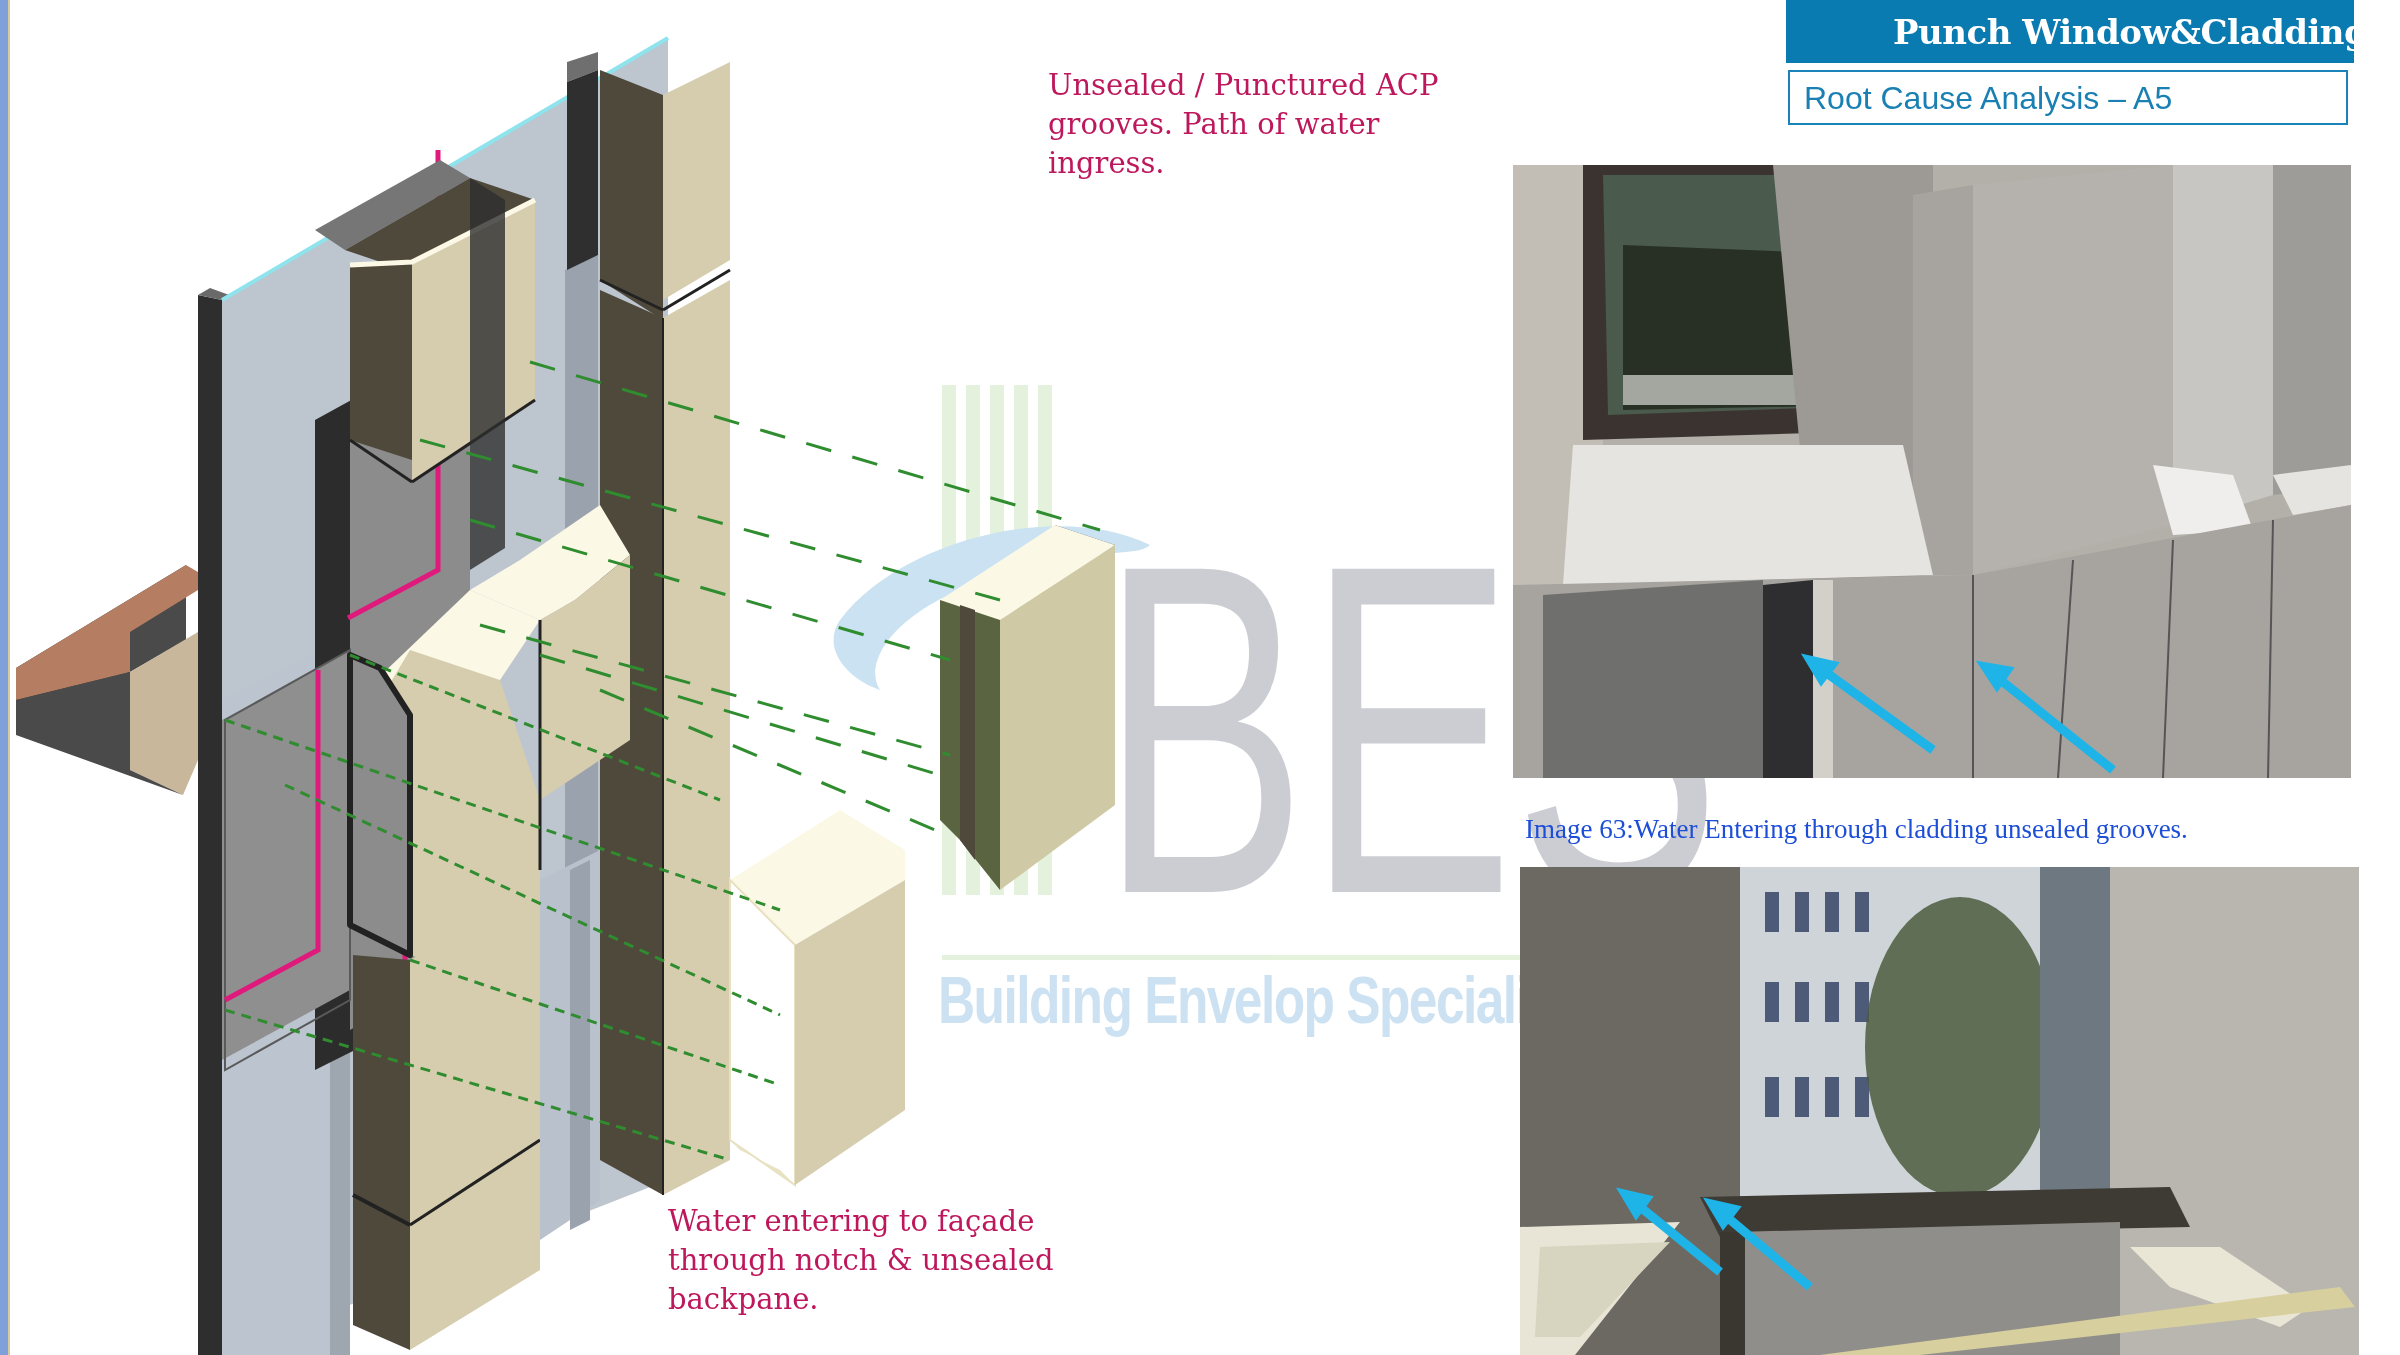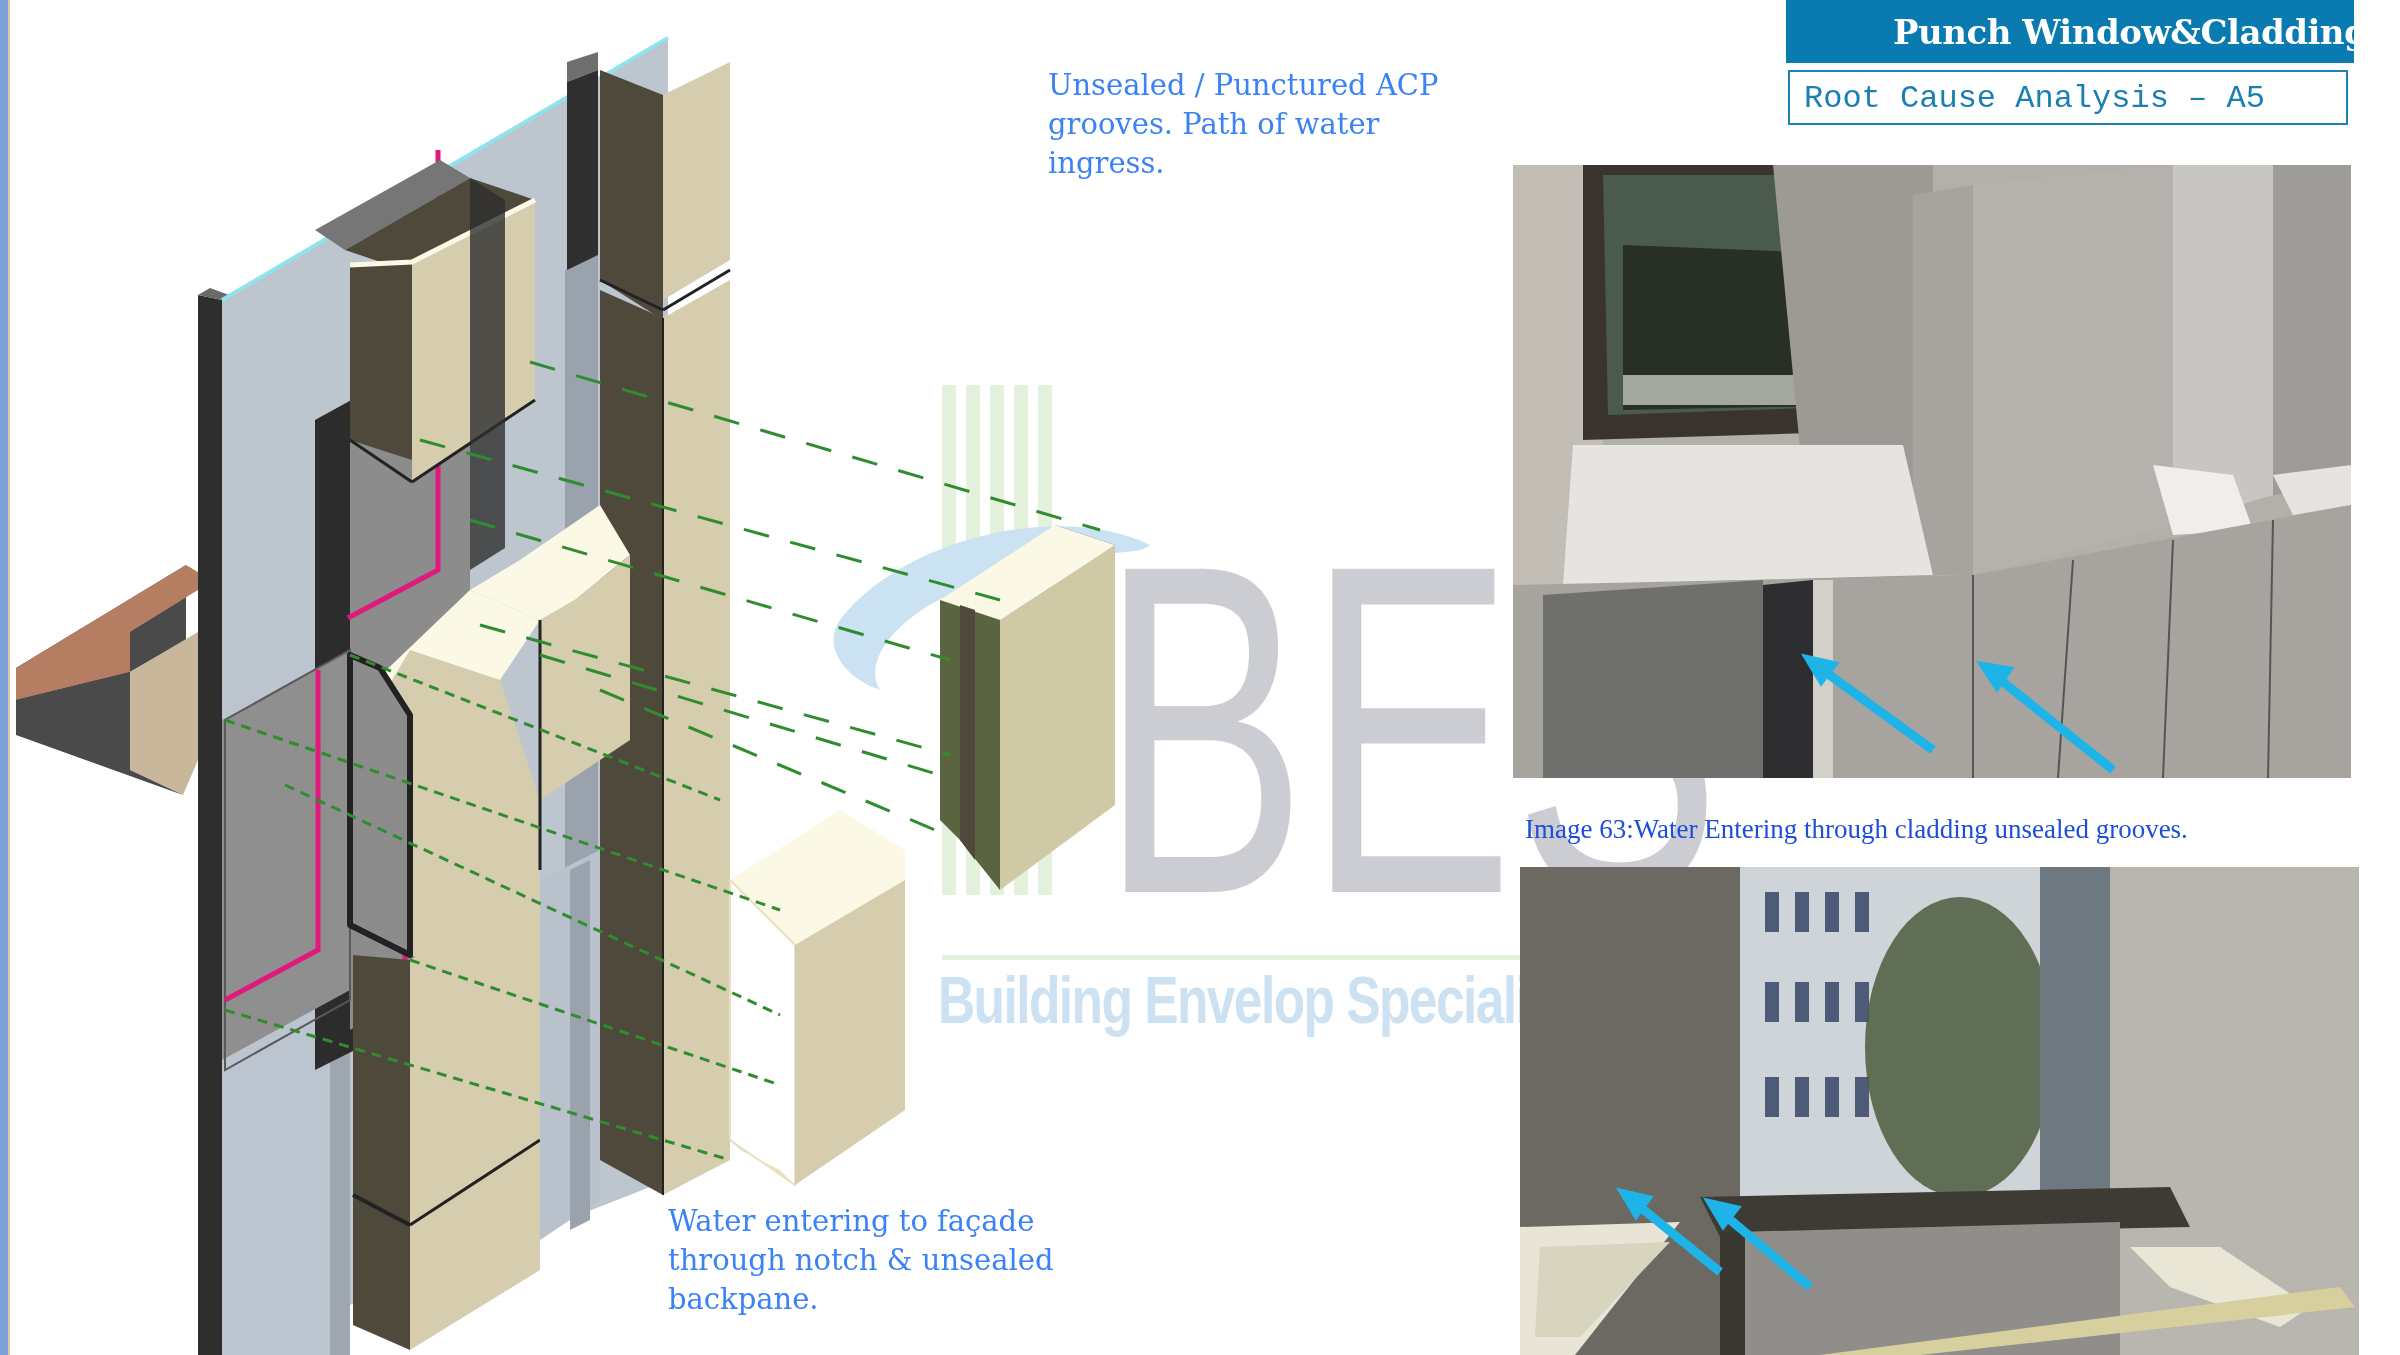--- a/index.html
+++ b/index.html
@@ -2,22 +2,22 @@
 <html><head>
 <meta charset="utf-8">
 <style>
   html, body { margin: 0; padding: 0; background: #ffffff; }
   body { width: 2400px; height: 1355px; position: relative; overflow: hidden; font-family: "DejaVu Serif", "Liberation Serif", serif; }
   .left-strip { position: absolute; left: 0; top: 0; width: 8px; height: 1355px; background: #7fa0d8; border-right: 2px solid #d9c9a0; }
   .diagram { position: absolute; left: 0; top: 0; width: 2400px; height: 1355px; }
   .header-bar { position: absolute; left: 1786px; top: 0; width: 568px; height: 63px; background: #0a7bb1; overflow: hidden; white-space: nowrap; }
   .header-title { position: absolute; left: 107px; top: 12px; color: #ffffff; font-family: "DejaVu Serif", serif; font-weight: bold; font-size: 34px; letter-spacing: -0.5px; }
   .subtitle-box { position: absolute; left: 1788px; top: 70px; width: 560px; height: 55px; border: 2px solid #1a84b8; background: #ffffff; box-sizing: border-box; }
-  .subtitle-text { position: absolute; left: 14px; top: 8px; color: #1a7fb3; font-family: Liberation Mono, monospace; font-size: 32px; }
-  .annotation { position: absolute; color: #3b82f6; font-family: "DejaVu Serif", serif; font-size: 29px; line-height: 39px; }
+  .subtitle-text { position: absolute; left: 14px; top: 8px; color: #1a7fb3; font-family: Liberation Sans, sans-serif; font-size: 32px; }
+  .annotation { position: absolute; color: #be185d; font-family: "DejaVu Serif", serif; font-size: 29px; line-height: 39px; }
   .anno-top { left: 1048px; top: 66px; width: 420px; }
   .anno-bottom { left: 668px; top: 1202px; width: 420px; }
   .caption { position: absolute; left: 1525px; top: 814px; color: #1d4ed8; font-family: "Liberation Serif", serif; font-size: 27px; white-space: nowrap; }
   .photo { position: absolute; overflow: hidden; }
   .photo-top { left: 1513px; top: 165px; width: 838px; height: 613px; background: #a9a7a2; }
   .photo-bottom { left: 1520px; top: 867px; width: 839px; height: 488px; background: #8f8d88; }
   .photo svg { display: block; }
   .watermark-sub { position: absolute; left: 938px; top: 962px; font-family: "Liberation Sans", sans-serif; font-weight: bold; font-size: 66px; color: #c7def0; letter-spacing: -2px; transform: scaleX(0.78); transform-origin: left top; white-space: nowrap; opacity: 0.9; }
   .watermark-letters { position: absolute; left: 1100px; top: 495px; font-family: "Liberation Sans", sans-serif; font-size: 470px; line-height: 470px; color: rgba(170,170,182,0.6); transform: scaleX(0.66); transform-origin: left top; white-space: nowrap; }
 </style>

